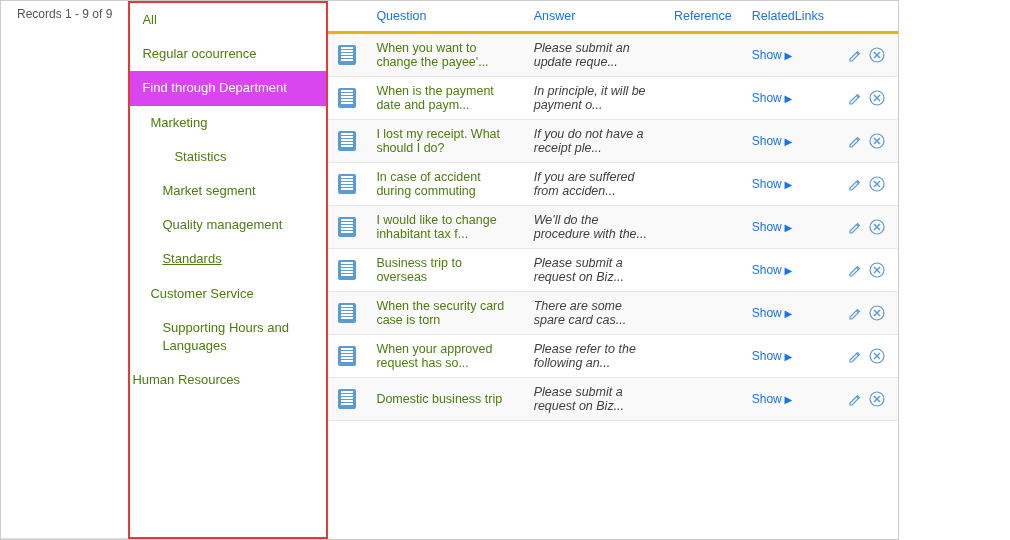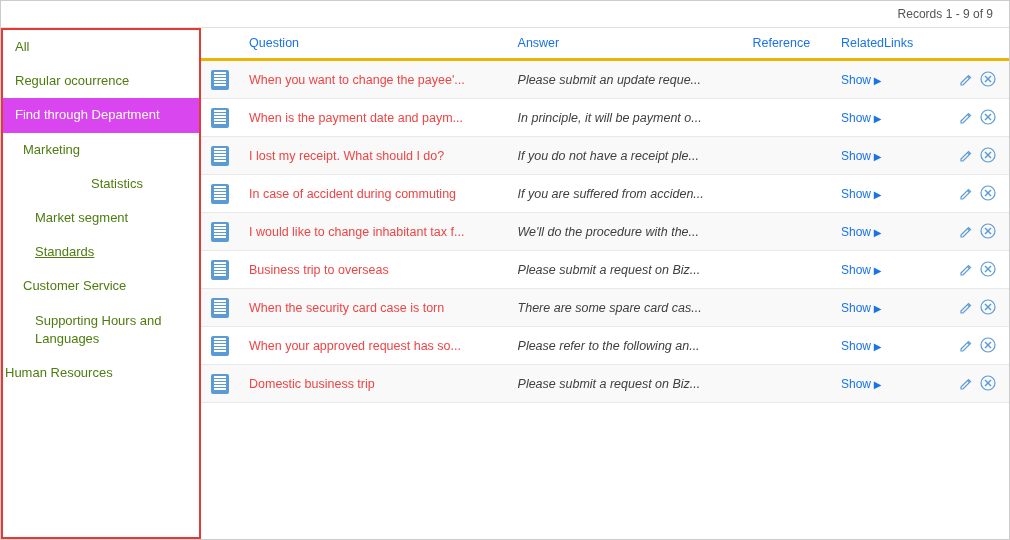--- a/index.html
+++ b/index.html
@@ -4,22 +4,22 @@
   <style>
     * { box-sizing: border-box; margin: 0; padding: 0; }
     body {
       font-family: Arial, sans-serif;
       font-size: 13px;
       background: #fff;
       color: #333;
     }
     .container {
       display: flex;
-      flex-direction: column;
-      width: 1010px;
+      flex-direction: row;
+      width: 899px;
       height: 540px;
       border: 1px solid #ccc;
       overflow: hidden;
     }
     .records-bar {
       text-align: right;
       padding: 6px 16px;
       font-size: 12px;
       color: #555;
       background: #fff;
@@ -144,21 +144,21 @@
       background: transparent;
       cursor: pointer;
       color: #5b9bd5;
       font-size: 16px;
     }
     .action-cell {
       white-space: nowrap;
       text-align: right;
     }
     .question-text {
-      color: #ef4444;
+      color: #4d7c0f;
     }
     .answer-text {
       color: #404040;
       font-style: italic;
     }
   </style>
 </head>
 <body>
 
 <div class="container">
@@ -166,22 +166,23 @@
     <span>Records 1 - 9 of 9</span>
   </div>
   <div class="main-area">
 
     <div class="sidebar">
 
     <div class="sidebar-item">All</div>
         <div class="sidebar-item">Regular ocourrence</div>
         <div class="sidebar-item active">Find through Department</div>
         <div class="sidebar-item" style="padding-left: 20px;">Marketing</div>
-        <div class="sidebar-item sub" style="padding-left: 44px; text-align: center;">Statistics</div>
+        <div class="sidebar-item sub" style="padding-left: 44px;">Statistics</div>
         <div class="sidebar-item sub" style="padding-left: 32px;">Market segment</div>
+        <div class="sidebar-item sub" style="padding-left: 32px;">Quality management</div>
         <div class="sidebar-item sub" style="padding-left: 32px; text-decoration: underline;">Standards</div>
         <div class="sidebar-item" style="padding-left: 20px;">Customer Service</div>
         <div class="sidebar-item sub" style="padding-left: 32px;">Supporting Hours and Languages</div>
         <div class="sidebar-item" style="padding-left: 2px;">Human Resources</div>
       </div>
 
     <div class="table-area">
       <table>
         <thead>
           <tr>

